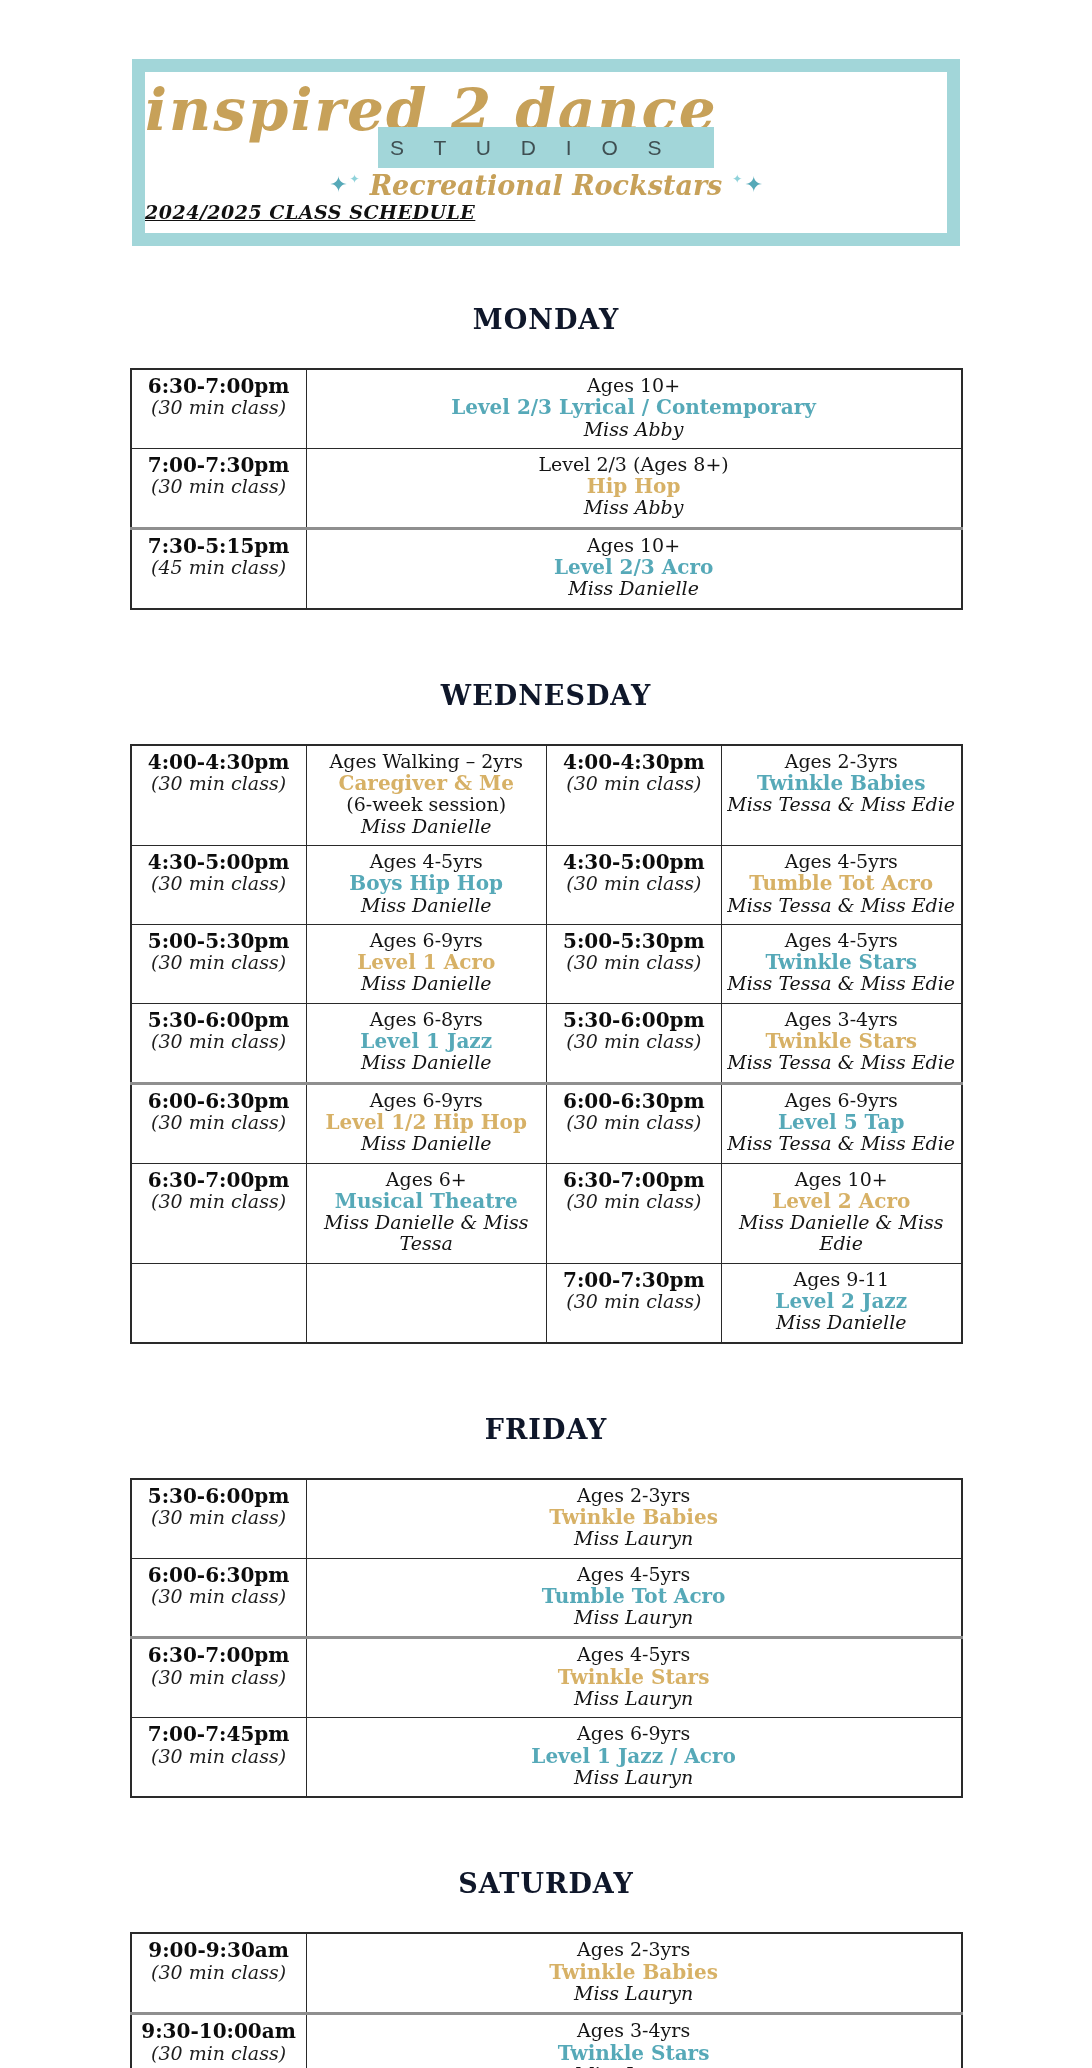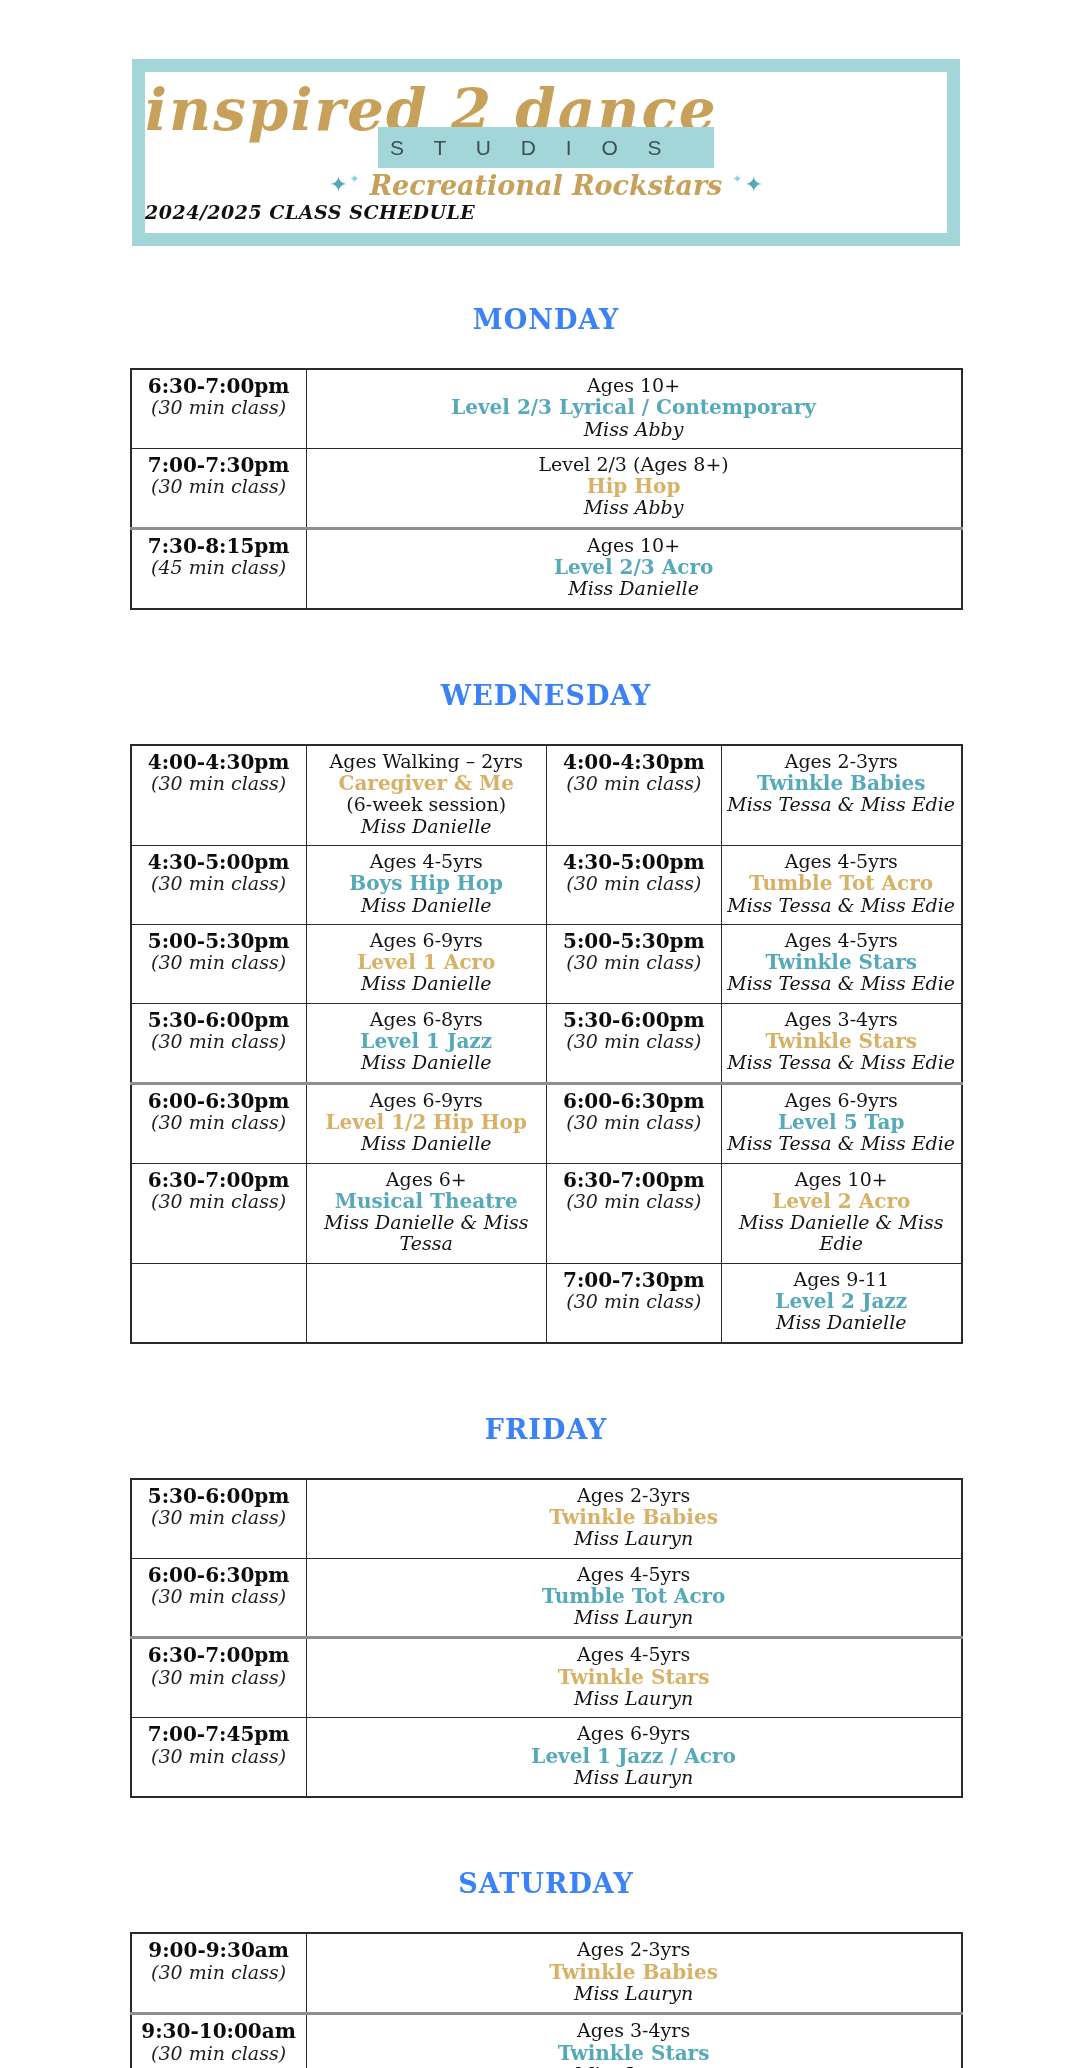--- a/index.html
+++ b/index.html
@@ -65,28 +65,29 @@
   .sparkle-group{display:inline-flex;align-items:center;gap:2px;line-height:1;}
   .sparkle-big{color:var(--teal-text);font-size:22px;}
   .sparkle-small{color:#8fd2da;font-size:12px;transform:translateY(-6px);}
   .schedule-title{
     font-size:19px;
     font-weight:bold;
     font-style:italic;
     color:#111;
     margin-top:2px;
     letter-spacing:0.5px;
+    text-decoration:underline;
   }
   
   .day-title{
     text-align:center;
     font-weight:bold;
     font-size:27px;
     letter-spacing:1px;
-    color:#3b82f6;
+    color:#0f172a;
     margin:70px auto 33px auto;
   }
   .day-section.first .day-title{margin-top:58px;}
   table.schedule{
     width:833px;
     margin:16px auto;
     border-collapse:collapse;
     border:2px solid var(--border);
     table-layout:fixed;
   }
@@ -150,21 +151,21 @@
                 <div class="dur">(30 min class)</div>
               </td>
               <td class="class-cell">
                 <div class="ln ">Level 2/3 (Ages 8+)</div>
                 <div class="ln gold">Hip Hop</div>
                 <div class="ln italic">Miss Abby</div>
               </td>
             </tr>
             <tr class="thick">
               <td class="time-cell">
-                <div class="time">7:30-8:15pm</div>
+                <div class="time">7:30-5:15pm</div>
                 <div class="dur">(45 min class)</div>
               </td>
               <td class="class-cell">
                 <div class="ln ">Ages 10+</div>
                 <div class="ln teal">Level 2/3 Acro</div>
                 <div class="ln italic">Miss Danielle</div>
               </td>
             </tr>
           </tbody>
         </table>

